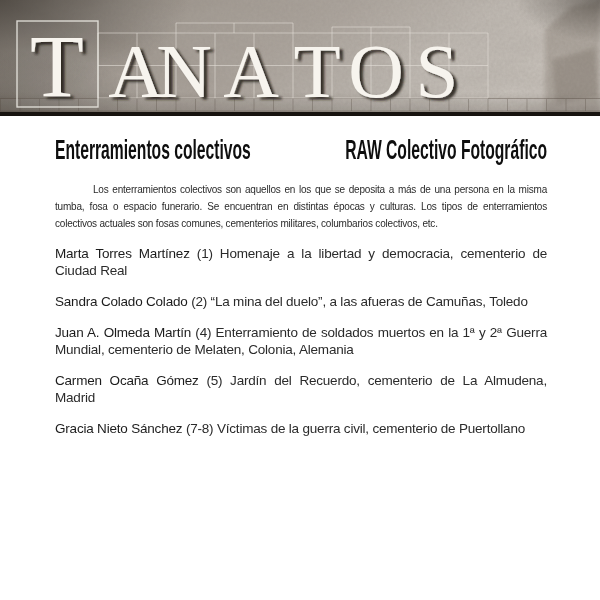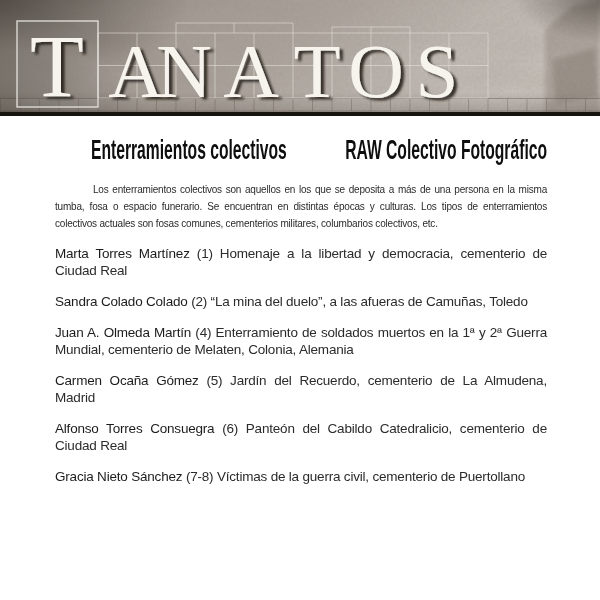--- a/index.html
+++ b/index.html
@@ -4,21 +4,21 @@
 <style>
   html,body{margin:0;padding:0;}
   body{
     width:600px;height:600px;background:#ffffff;overflow:hidden;
     font-family:"Liberation Sans", sans-serif;
   }
   .page{width:600px;height:600px;background:#ffffff;}
   .banner{display:block;width:600px;height:116px;line-height:0;}
   .banner svg{display:block;}
   .content{padding:0 53px 0 55px;}
-  .titles-row{position:relative;height:21px;margin-top:24px;margin-left:36px;}
+  .titles-row{position:relative;height:21px;margin-top:24px;}
   .title{
     position:absolute;top:0;white-space:nowrap;
     font-weight:bold;font-size:27px;line-height:21px;color:#0e0e0e;
   }
   .title-left{left:0;transform:scaleX(0.58);transform-origin:0 50%;}
   .title-right{right:0;transform:scaleX(0.58);transform-origin:100% 50%;}
   .intro{
     margin:20px 0 0 0;
     font-size:10px;line-height:17px;letter-spacing:-0.2px;
     color:#2b2b2b;text-align:justify;text-indent:38px;
@@ -134,20 +134,18 @@
 
     <div class="entries">
       <p class="entry"><span class="entry-name">Marta Torres Martínez</span>
 <span>(1) Homenaje a la libertad y democracia, cementerio de  Ciudad Real</span></p>
       <p class="entry"><span class="entry-name">Sandra Colado Colado</span>
 <span>(2) “La mina del duelo”, a las afueras de Camuñas, Toledo</span></p>
       <p class="entry"><span class="entry-name">Juan A. Olmeda Martín</span>
 <span>(4) Enterramiento de soldados muertos en la 1ª y 2ª Guerra Mundial, cementerio de Melaten, Colonia, Alemania</span></p>
       <p class="entry"><span class="entry-name">Carmen Ocaña Gómez</span>
 <span>(5) Jardín del Recuerdo, cementerio de La Almudena, Madrid</span></p>
-      <p class="entry"><span class="entry-name">Alfonso Torres Consuegra</span>
-<span>(6) Panteón del Cabildo Catedralicio, cementerio de Ciudad Real</span></p>
       <p class="entry"><span class="entry-name">Gracia Nieto Sánchez</span>
 <span>(7-8) Víctimas de la guerra civil, cementerio de Puertollano</span></p>
     </div>
 
   </div>
 </div>
 
 </body></html>

